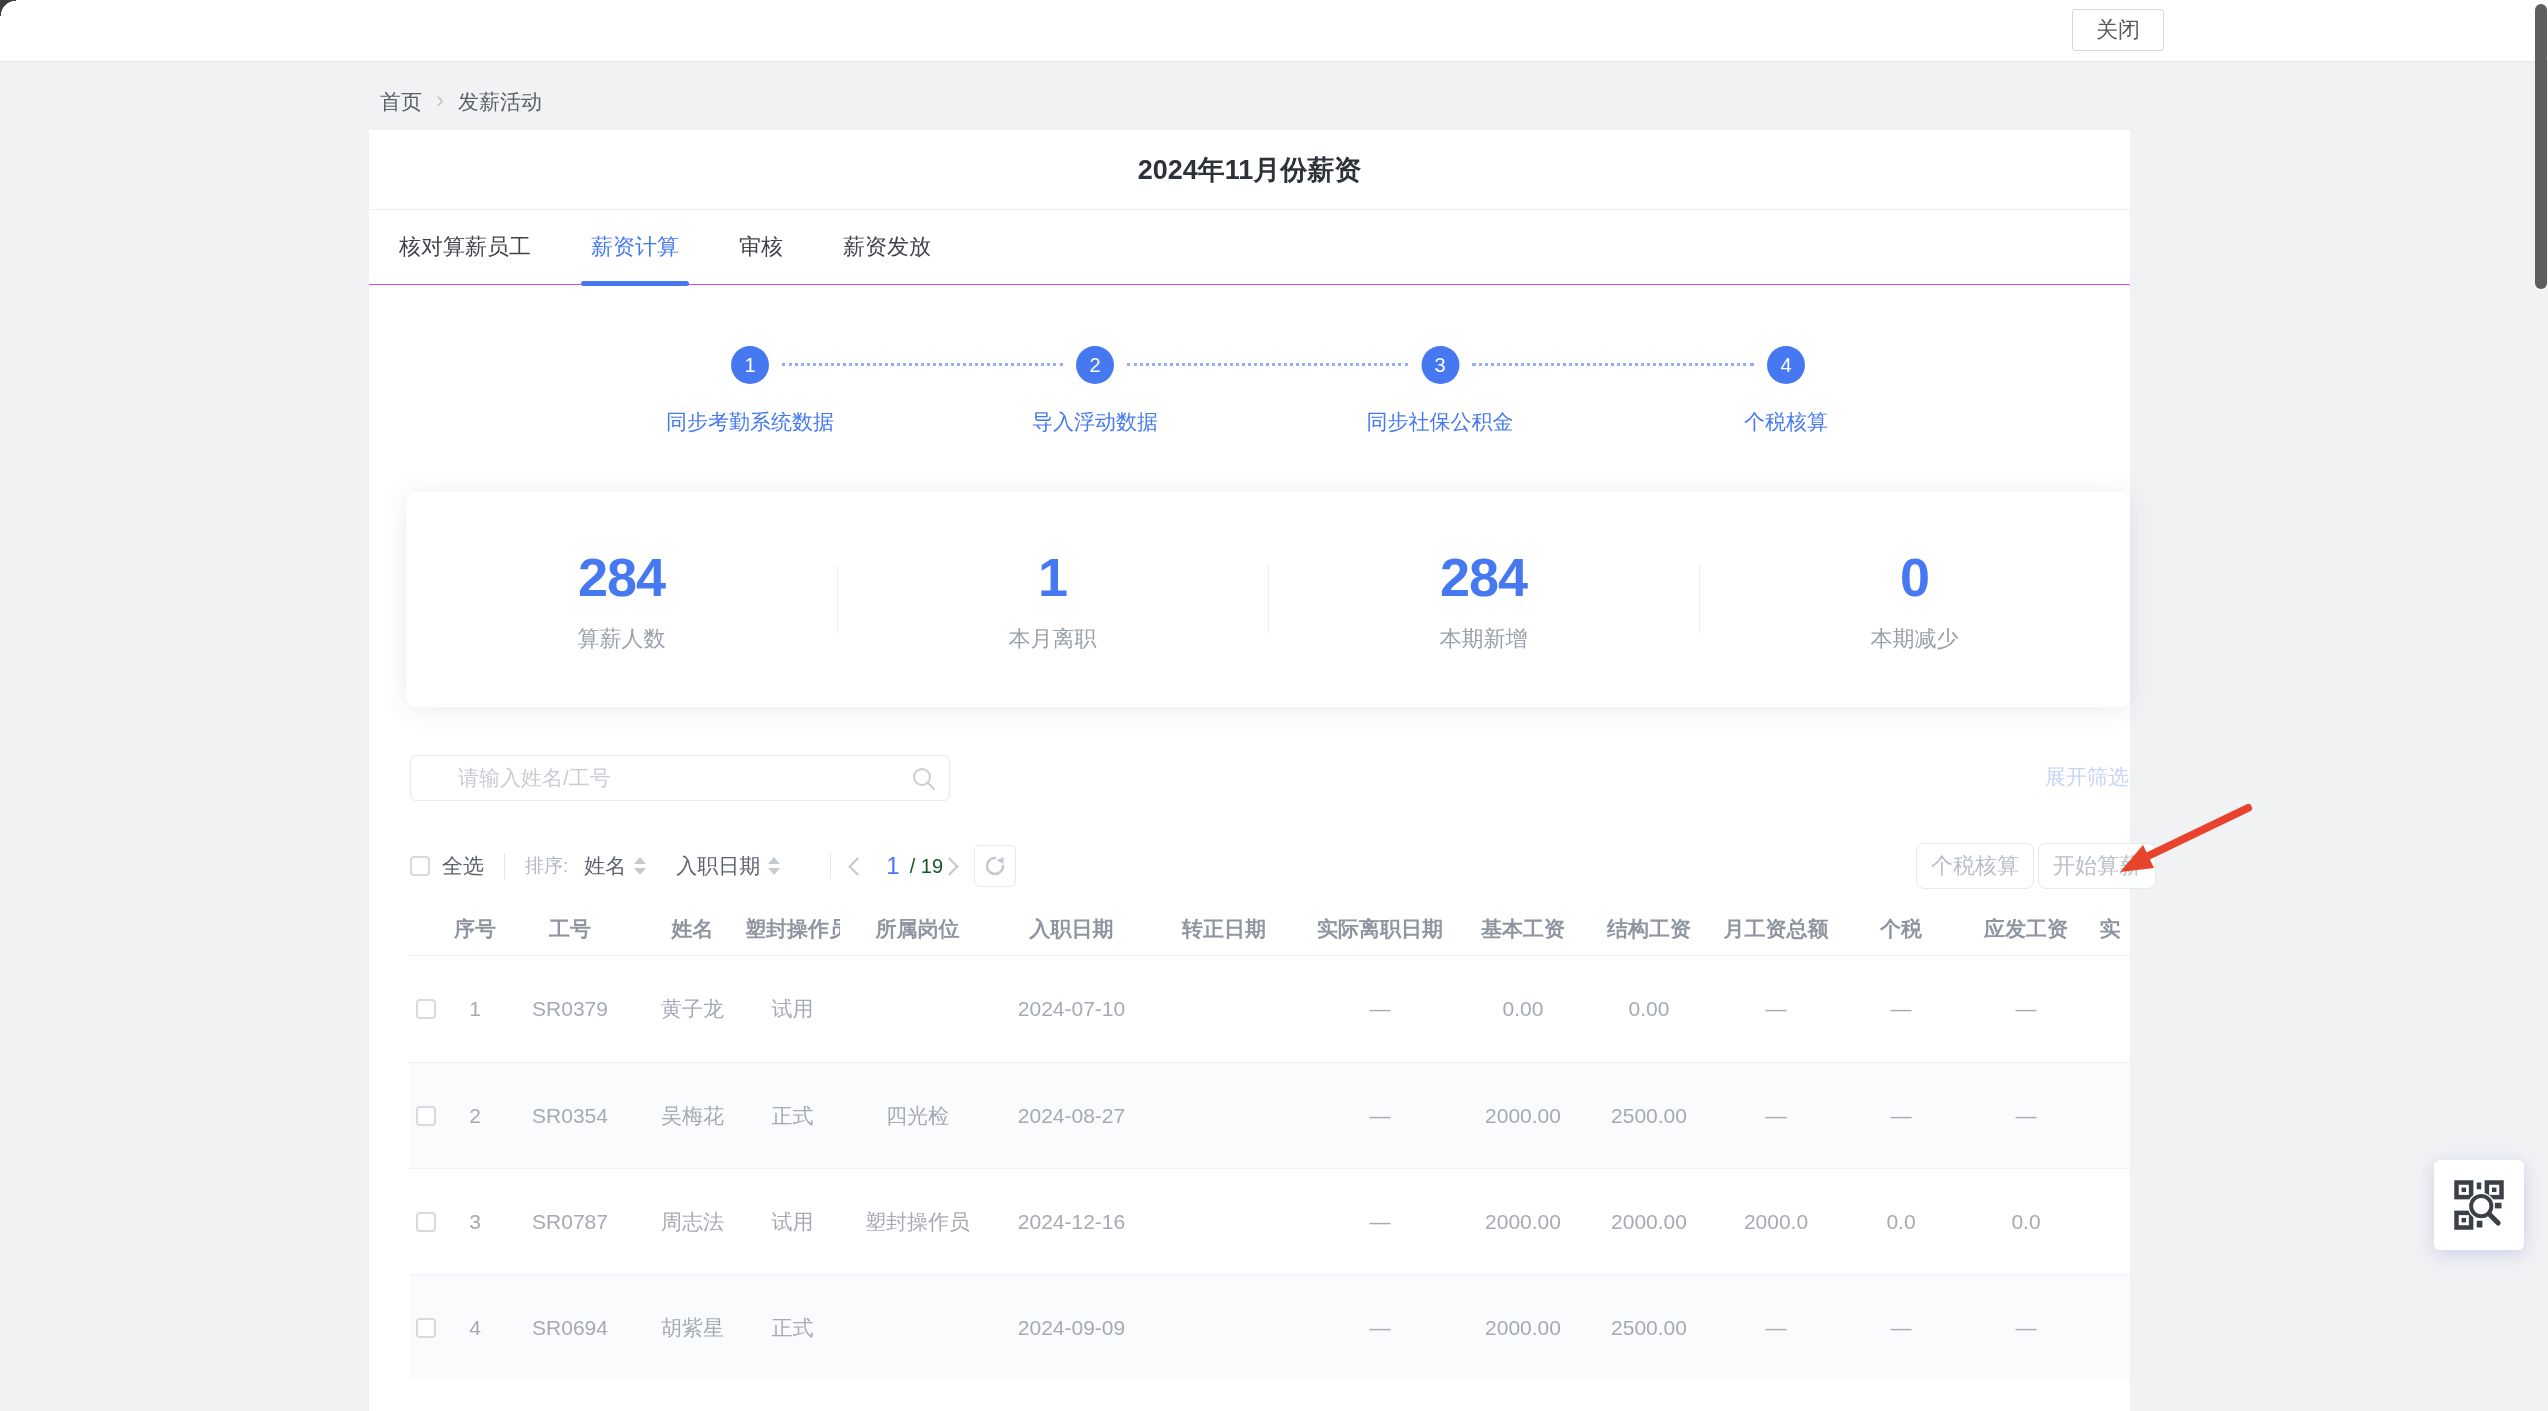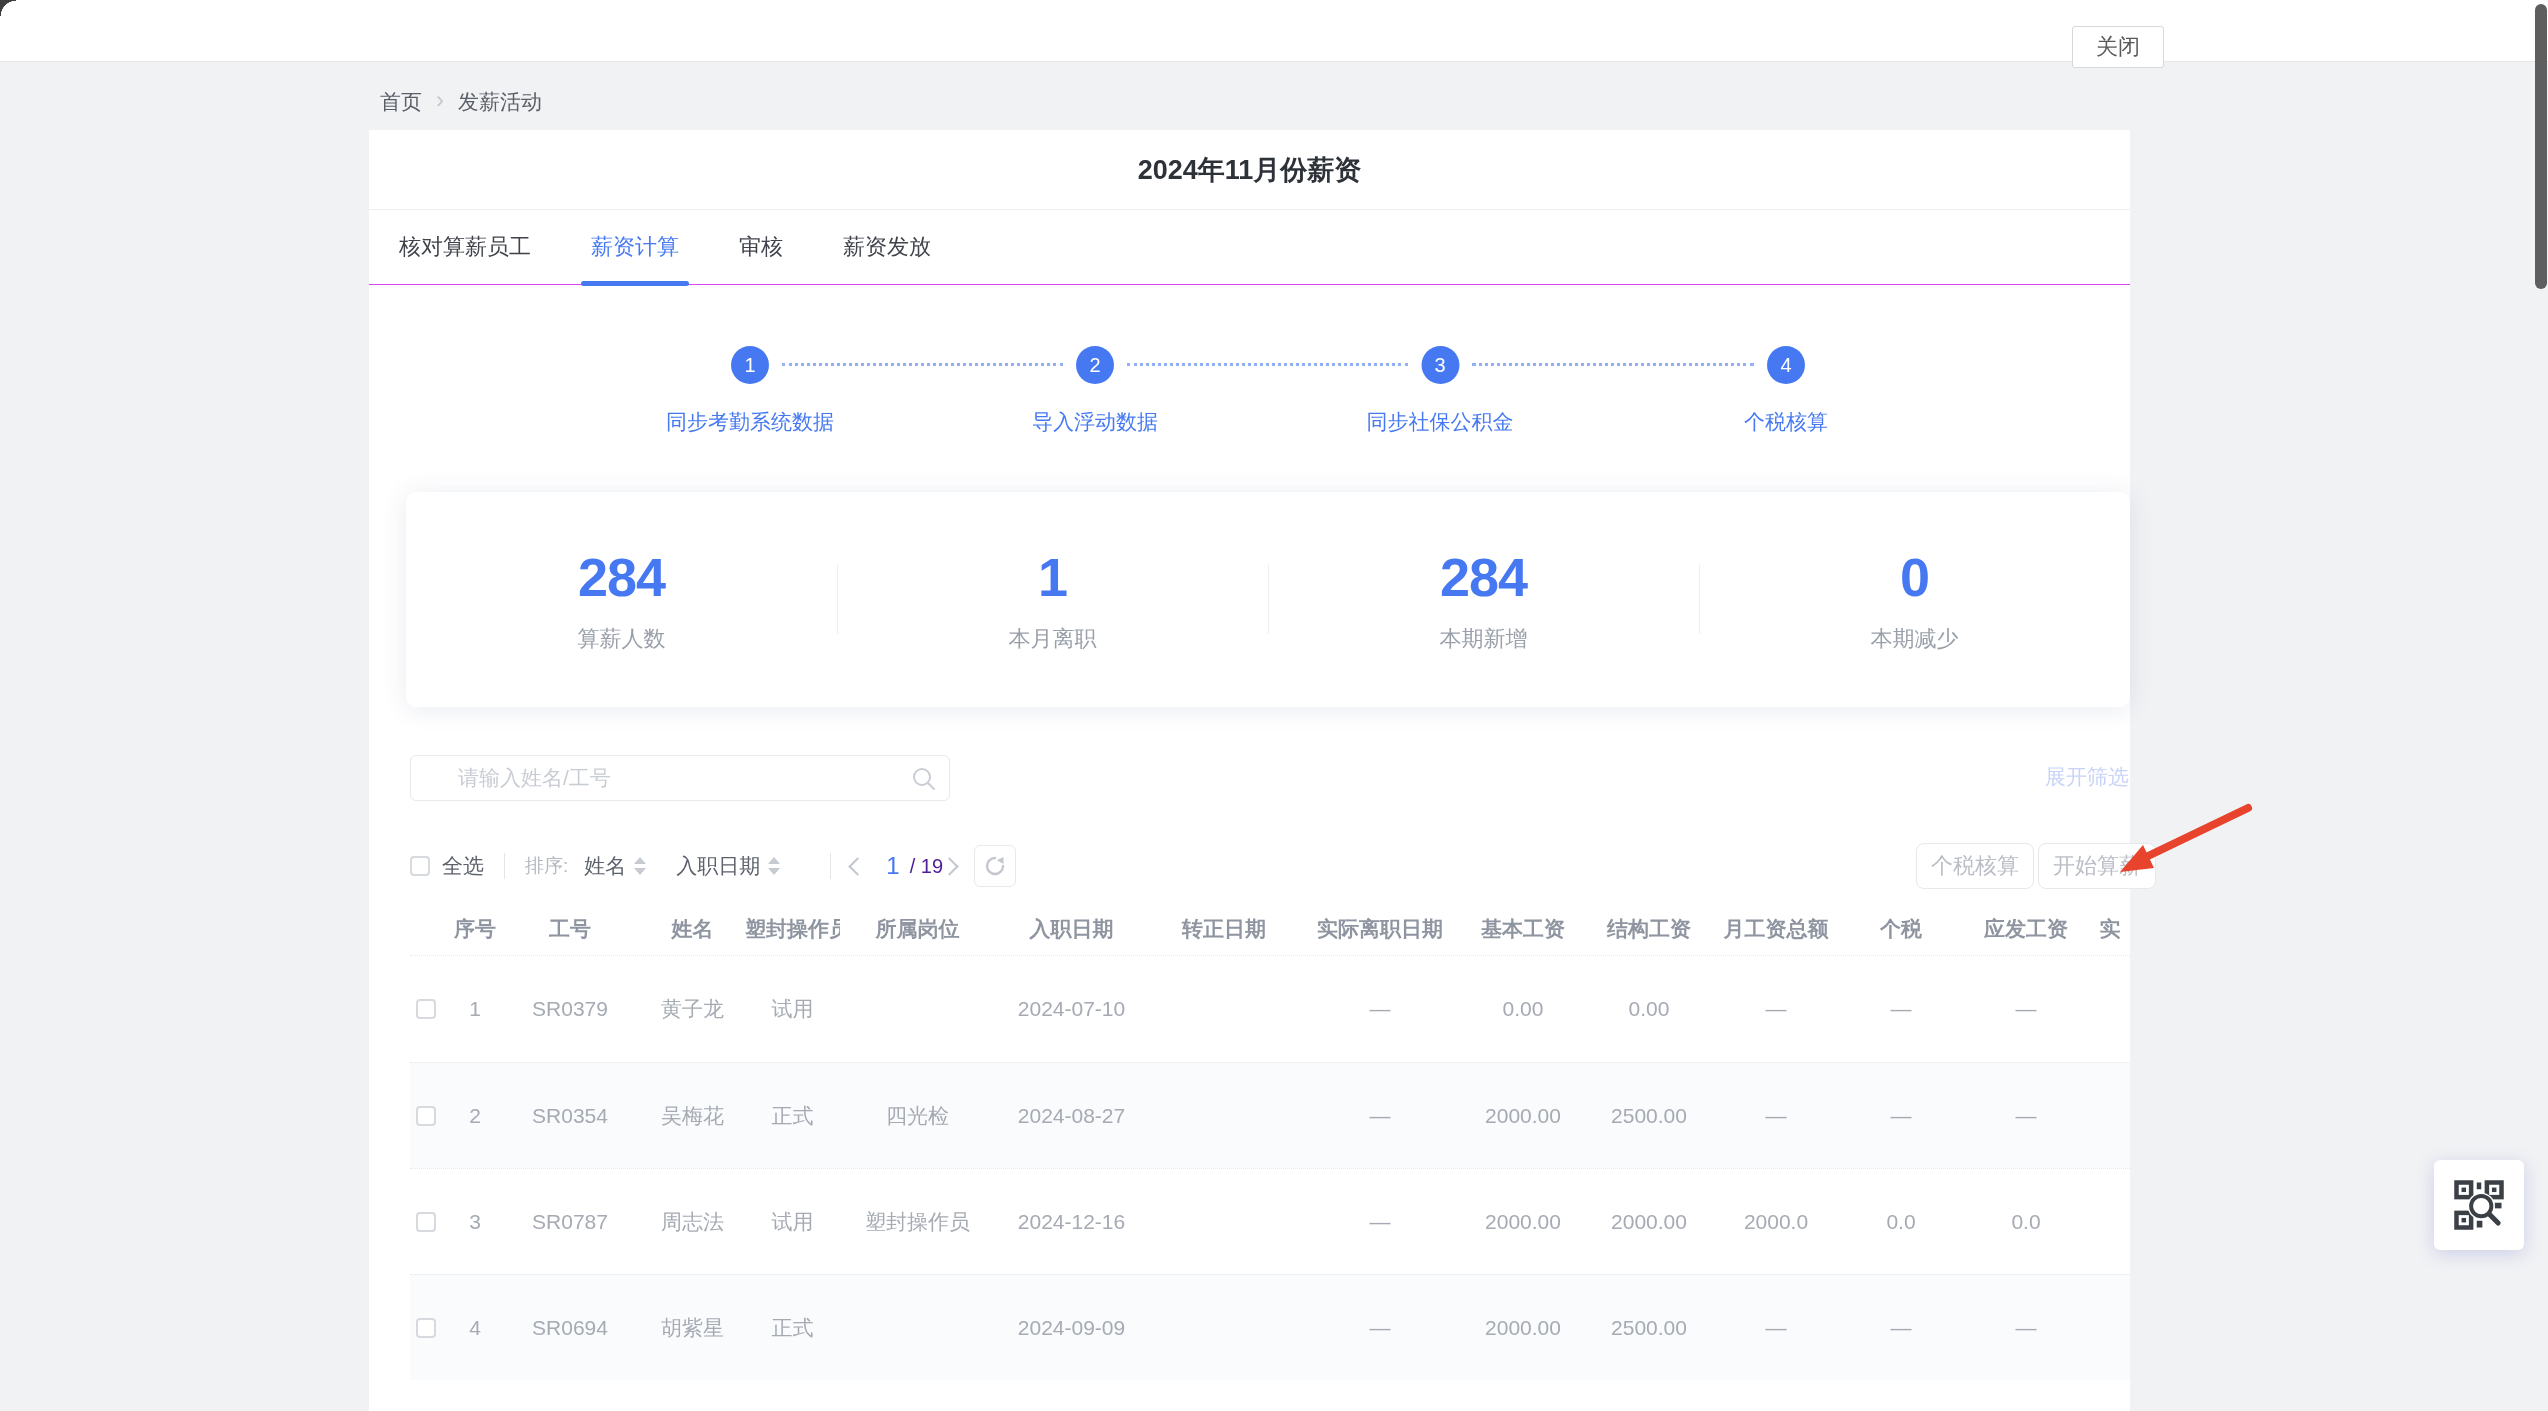--- a/index.html
+++ b/index.html
@@ -5,21 +5,21 @@
   * { margin:0; padding:0; box-sizing:border-box; }
   html,body { width:2548px; height:1411px; }
   body {
     position:relative; overflow:hidden;
     background:#f1f2f4;
     font-family:"Liberation Sans", sans-serif;
     color:#333;
   }
   
   .topbar { position:absolute; top:0; left:0; width:2548px; height:62px; background:#fff; border-bottom:1px solid #e7e7e7; z-index:5; }
-  .close-btn { position:absolute; left:2072px; top:26px; width:92px; height:42px; background:#fff;
+  .close-btn { position:absolute; left:2072px; top:9px; width:92px; height:42px; background:#fff;
     border:1px solid #d9d9d9; border-radius:3px; font-size:22px; color:#595959;
     display:flex; align-items:center; justify-content:center; cursor:pointer; }
   .corner-tl { position:absolute; top:0; left:0; width:16px; height:16px; z-index:6;
     background:radial-gradient(circle at 16px 16px, rgba(0,0,0,0) 15px, #3e3e3e 15.5px); }
   .scroll-thumb { position:absolute; right:1px; top:4px; width:12px; height:285px; background:#5e5e5e; border-radius:6px; z-index:40; }
 
   
   .breadcrumb { position:absolute; top:88px; left:380px; display:flex; align-items:center; gap:14px; font-size:21px; color:#5a5e66; z-index:2; }
   .crumb-sep { color:#c3c7cd; font-size:24px; line-height:1; transform:translateY(-2px); }
 
@@ -65,21 +65,21 @@
   .v-div { width:1px; height:26px; background:#e3e5e9; margin:0 20px; }
   .sort-label { font-size:19px; color:#b4b8c0; margin-right:16px; }
   .sort-item { display:flex; align-items:center; font-size:21px; color:#5c616b; margin-right:30px; cursor:pointer; }
   .carets { display:inline-flex; flex-direction:column; gap:4px; margin-left:8px; }
   .caret-up { width:0; height:0; border-left:6px solid transparent; border-right:6px solid transparent; border-bottom:7px solid #c6cad1; }
   .caret-down { width:0; height:0; border-left:6px solid transparent; border-right:6px solid transparent; border-top:7px solid #c6cad1; }
   .chev { width:13px; height:13px; display:inline-block; border-left:2px solid #c3c7ce; border-bottom:2px solid #c3c7ce; cursor:pointer; }
   .chev.left { transform:rotate(45deg); }
   .chev.right { transform:rotate(225deg); }
   .page-cur { font-size:24px; color:#4679f1; margin:0 10px 0 22px; }
-  .page-rest { font-size:20px; color:#4c1d95; }
+  .page-rest { font-size:20px; color:#14532d; }
   .refresh-box { width:42px; height:42px; border:1px solid #e7e9ec; border-radius:6px; display:flex; align-items:center; justify-content:center; cursor:pointer; }
   .tb-btn { position:absolute; top:0; width:118px; height:46px; background:#fff; border:1px solid #e6e8ec; border-radius:8px;
     font-size:22px; color:#b9bdc5; display:flex; align-items:center; justify-content:center; cursor:pointer; }
   .tb-btn.tax { left:1506px; }
   .tb-btn.start { left:1628px; }
 
   
   .table { position:absolute; left:41px; top:773px; width:1720px; }
   .t-head, .t-row { display:grid;
     grid-template-columns:40px 50px 140px 105px 95px 155px 153px 152px 160px 126px 126px 128px 122px 128px 40px;

